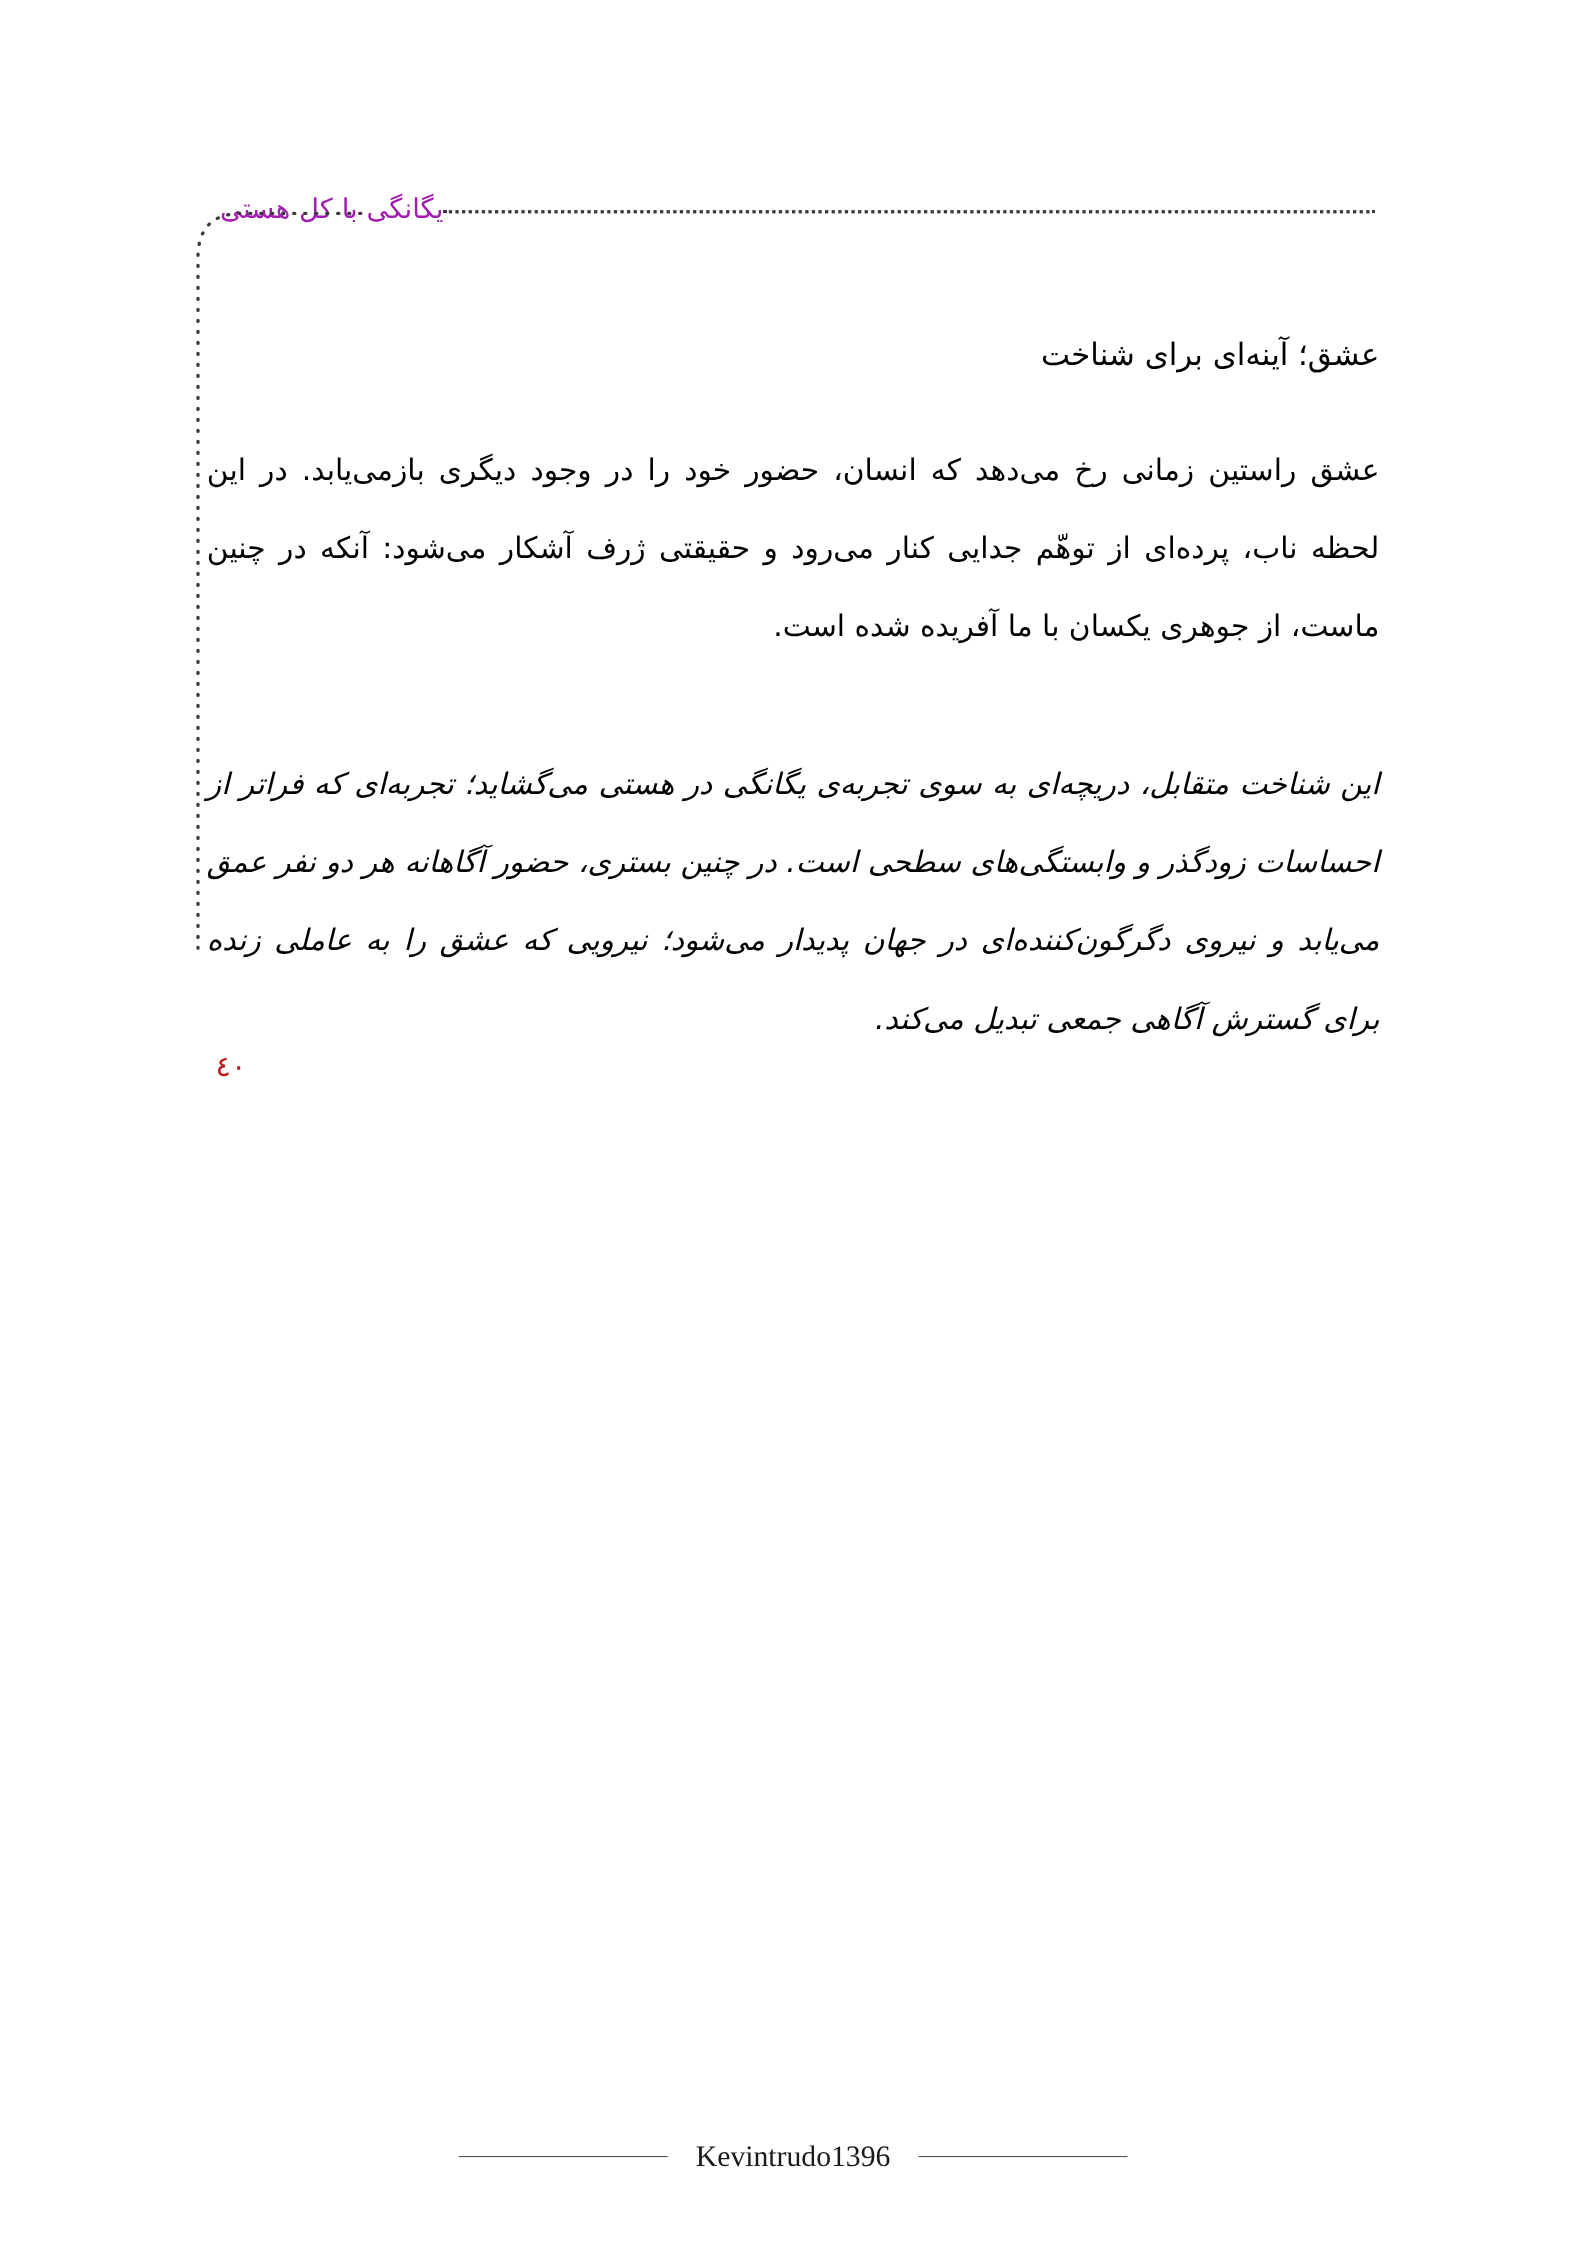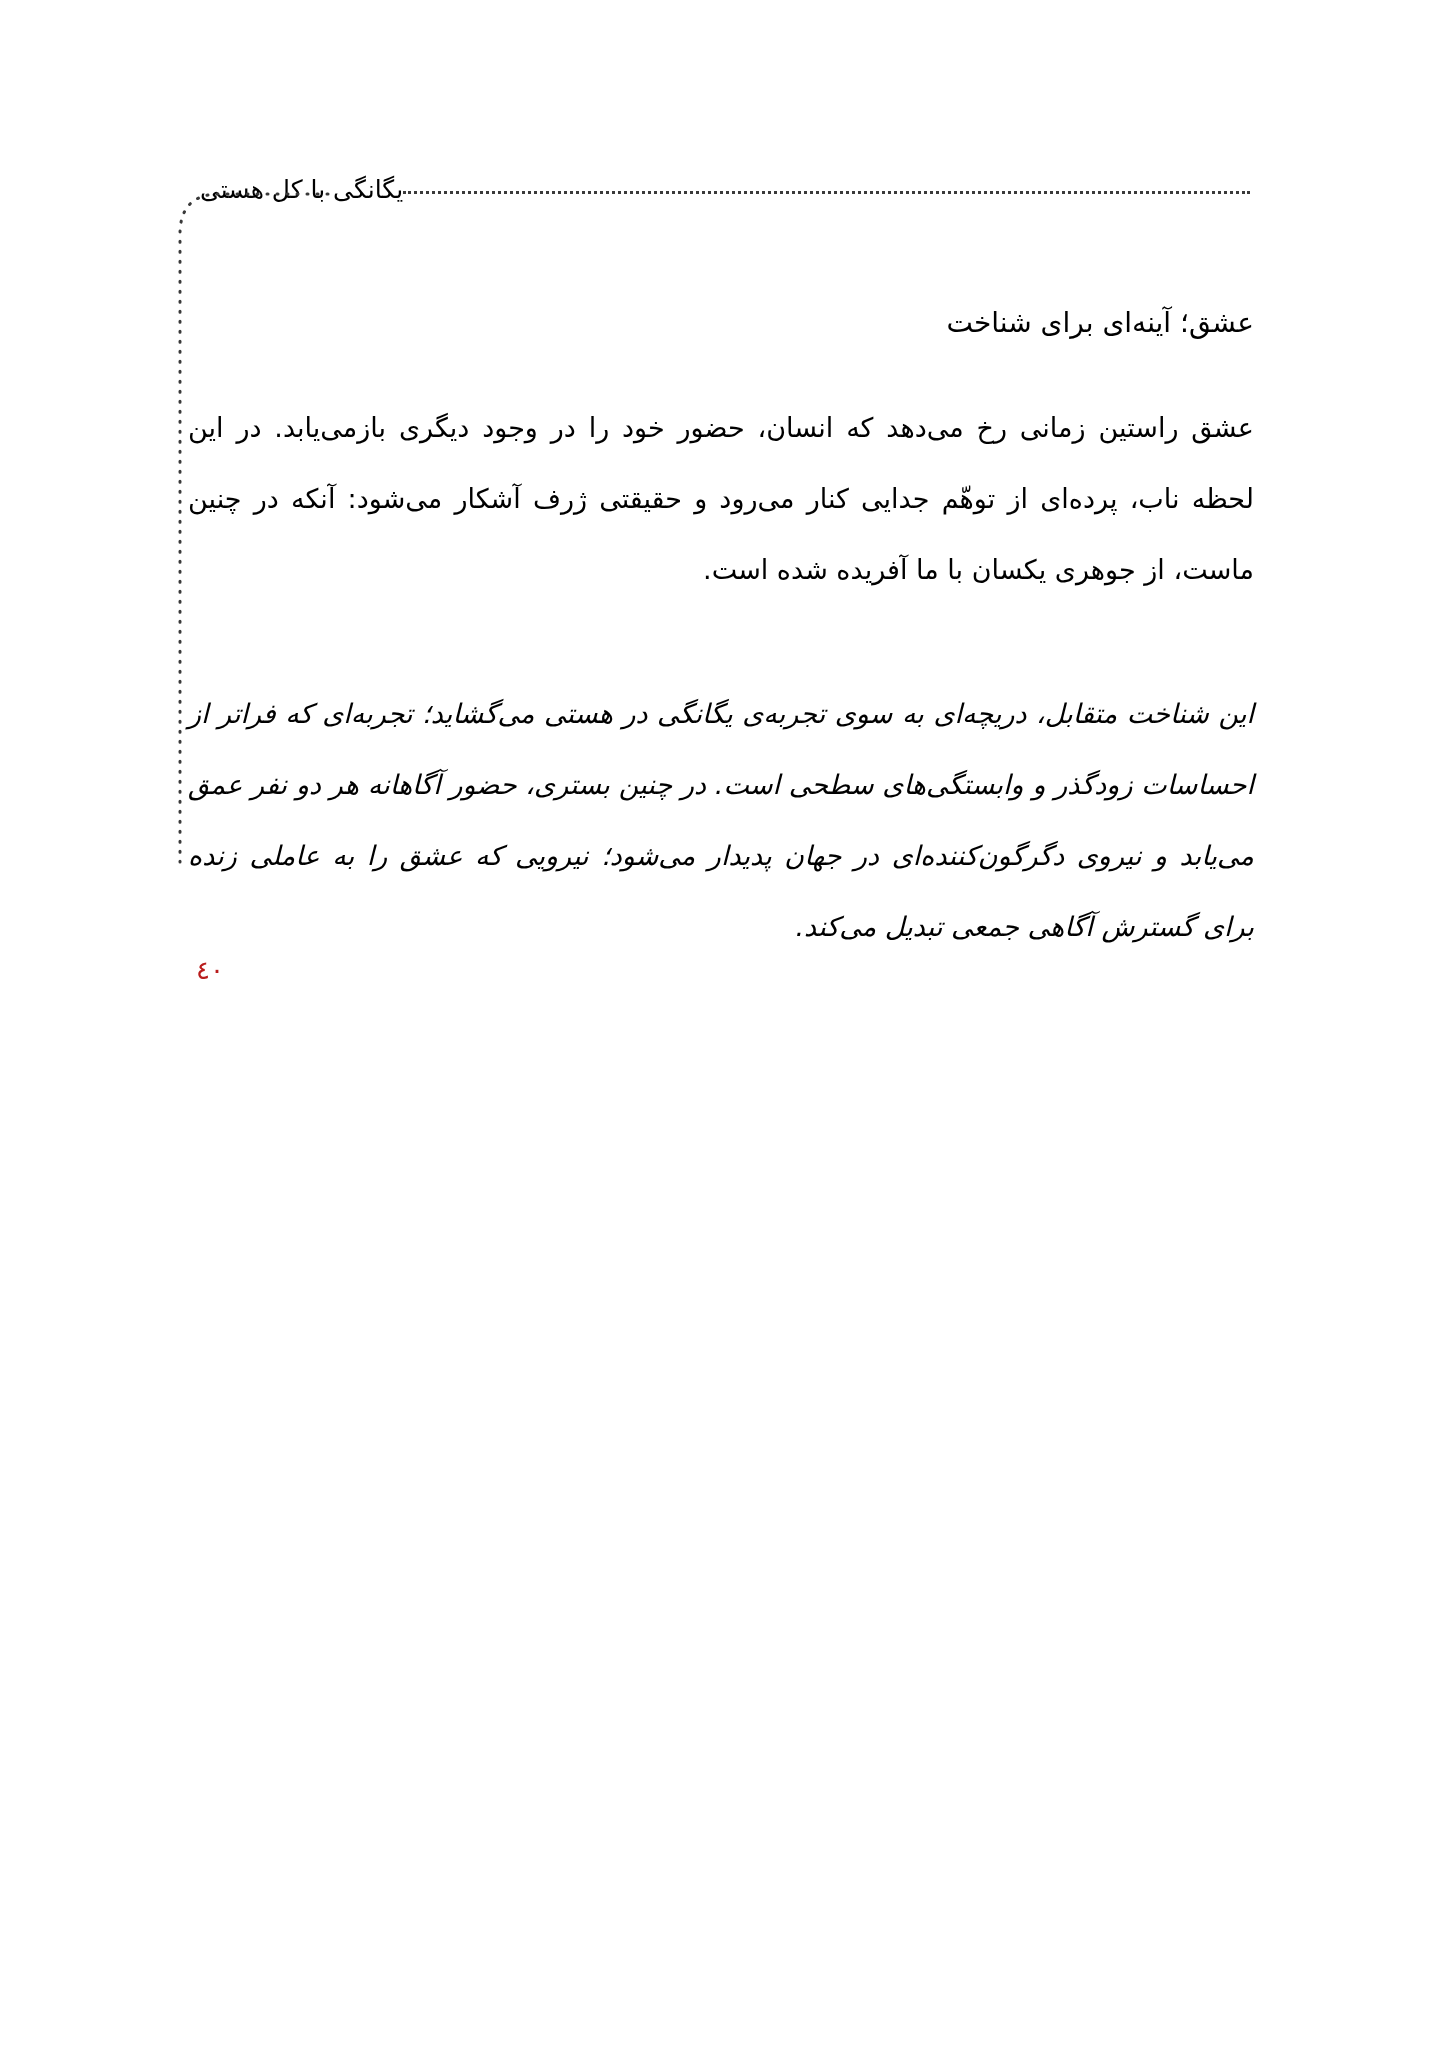--- a/index.html
+++ b/index.html
@@ -26,21 +26,21 @@
     height: 42px;
     display: flex;
     flex-direction: row-reverse;
     align-items: center;
   }
   .running-head {
     font-size: 25px;
     line-height: 1.4;
     white-space: nowrap;
     padding-left: 12px;
-    color: #000000;
+    color: #a21caf;
   }
   .head-dots {
     flex: 1;
     border-top: 3px dotted #3a3a3a;
     margin-top: 6px;
     margin-right: 4px;
     margin-left: 0;
   }
 
   
@@ -145,14 +145,19 @@
     <p class="para">عشق راستین زمانی رخ می‌دهد که انسان، حضور خود را در وجود دیگری بازمی‌یابد. در این لحظه ناب، پرده‌ای از توهّم جدایی کنار می‌رود و حقیقتی ژرف آشکار می‌شود: آنکه در چنین ماست، از جوهری یکسان با ما آفریده شده است.</p>
 
     <div class="spacer-lg"></div>
 
     <p class="para justify-all">این شناخت متقابل، دریچه‌ای به سوی تجربه‌ی یگانگی در هستی می‌گشاید؛ تجربه‌ای که فراتر از احساسات زودگذر و وابستگی‌های سطحی است. در چنین بستری، حضور آگاهانه هر دو نفر عمق می‌یابد و نیروی دگرگون‌کننده‌ای در جهان پدیدار می‌شود؛ نیرویی که عشق را به عاملی زنده برای گسترش آگاهی جمعی تبدیل می‌کند.</p>
 
   </div>
 
   <div class="page-number">٤٠</div>
 
+  <div class="footer">
+    <span class="footer-rule"></span>
+    <span class="footer-text">Kevintrudo1396</span>
+    <span class="footer-rule"></span>
+  </div>
 
 </div>
 
 </body></html>

